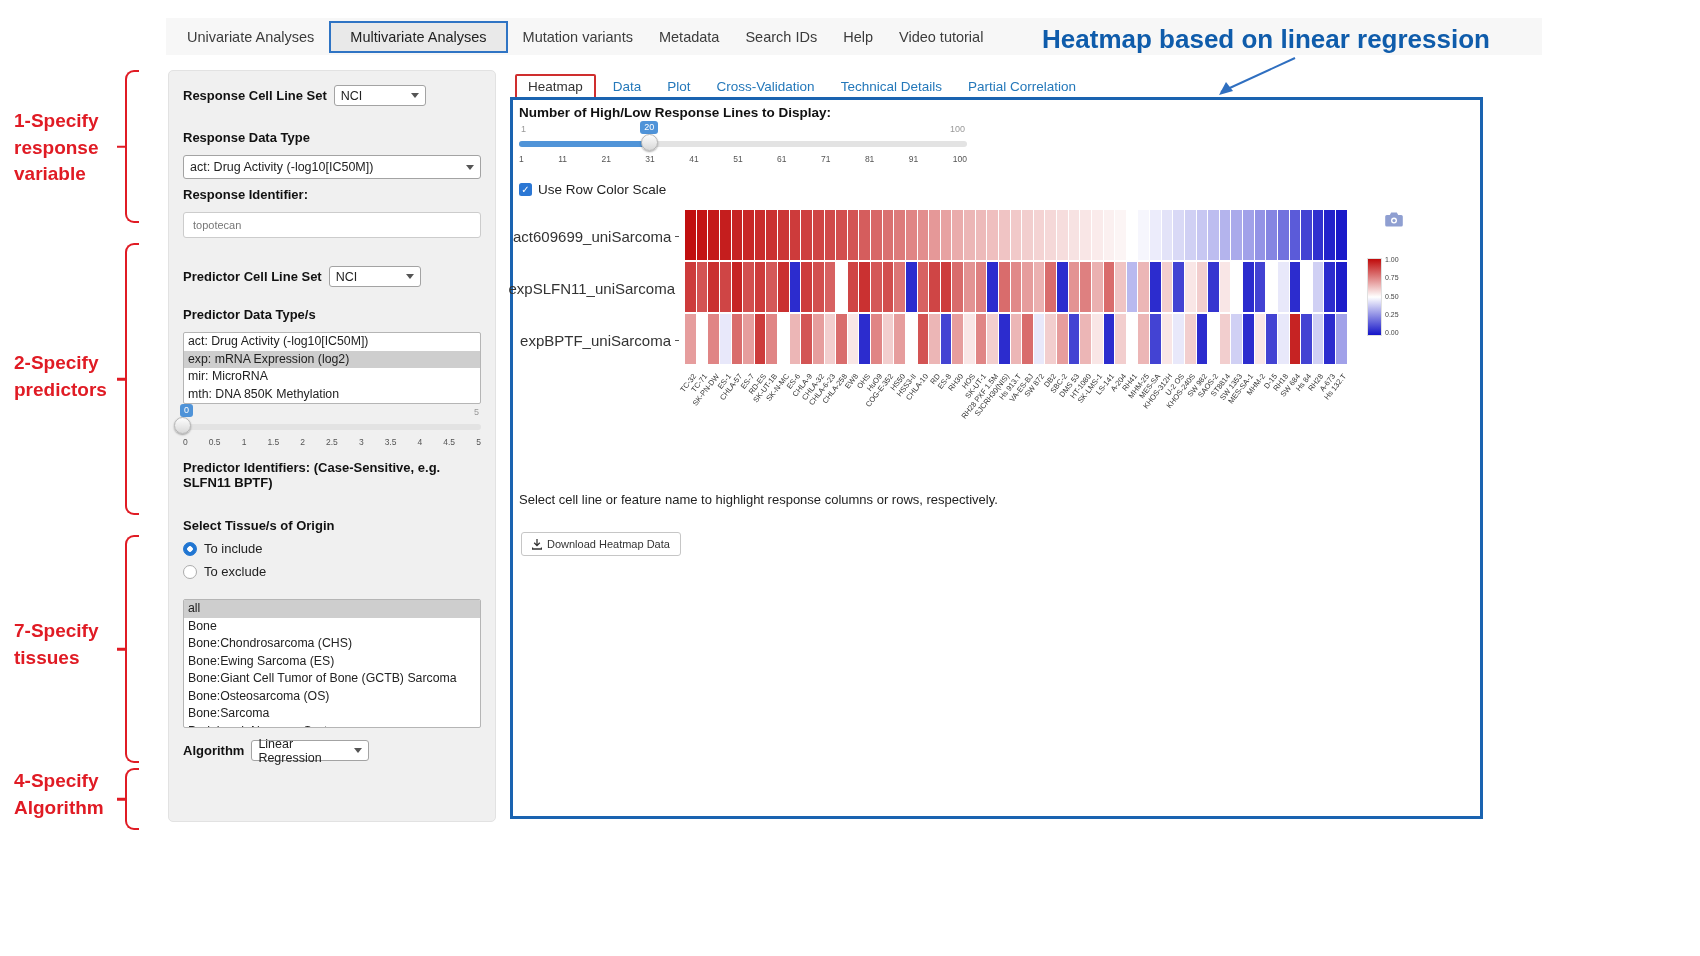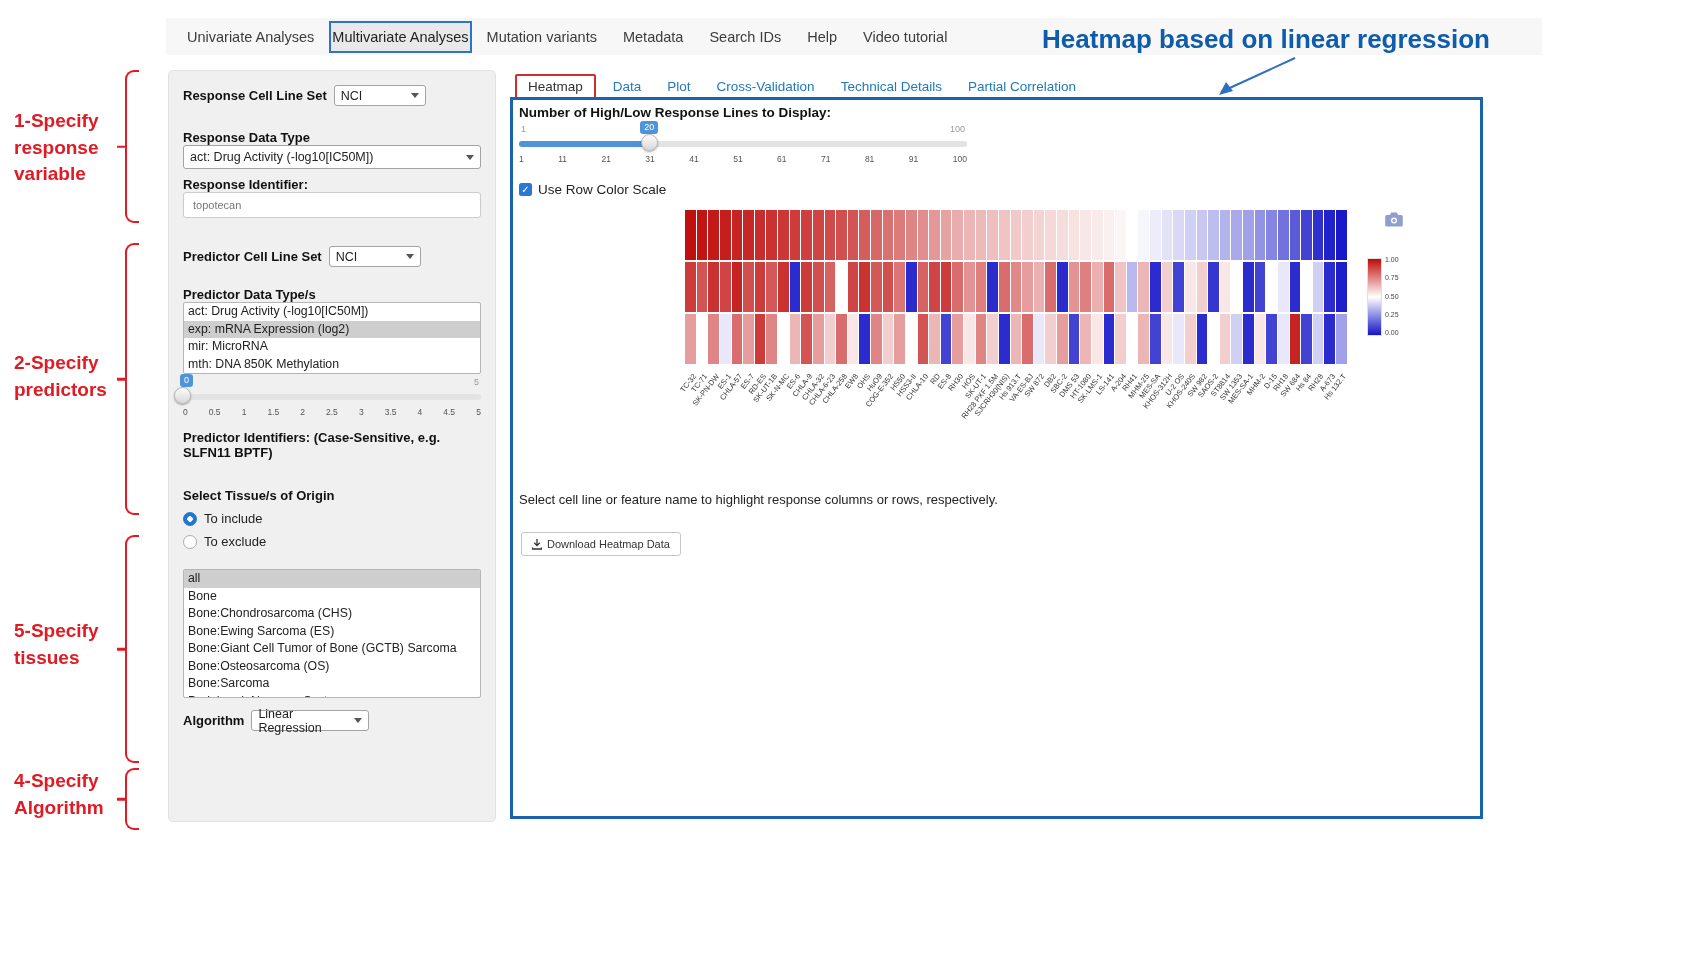--- a/index.html
+++ b/index.html
@@ -4,21 +4,21 @@
 <style>
   html,body{margin:0;padding:0;}
   body{
     width:1700px;height:956px;position:relative;background:#fff;
     font-family:"Liberation Sans", sans-serif;color:#222;overflow:hidden;
   }
   
   .navbar{position:absolute;left:166px;top:18px;width:1376px;height:37px;
     background:#f7f7f7;display:flex;align-items:center;padding:0 8px;box-sizing:border-box;}
   .nav-item{padding:8px 13px;font-size:14.5px;color:#3c3c3c;cursor:pointer;white-space:nowrap;}
-  .nav-item.active{border:2px solid #2f74c4;background:#e9e9e9;padding:6px 1px;margin:0 2px;color:#222;}
+  .nav-item.active{border:2px solid #2f74c4;background:#e9e9e9;padding:6px 19px;margin:0 2px;color:#222;}
   
   .headline{position:absolute;left:1040px;top:24px;width:450px;text-align:right;
     font-size:26px;font-weight:bold;color:#0f5cab;}
   .arrow-svg{position:absolute;left:1195px;top:54px;}
   
   .bracket{position:absolute;left:125px;width:14px;border:2.5px solid #e01b24;border-right:none;
     border-radius:9px 0 0 9px;box-sizing:border-box;}
   .bracket::before{content:"";position:absolute;left:-10px;top:50%;width:9px;height:2.5px;
     background:#e01b24;transform:translateY(-50%);}
   .step-label{position:absolute;left:14px;width:106px;font-size:19px;font-weight:bold;
@@ -84,21 +84,21 @@
     transform:rotate(-52deg);transform-origin:100% 0;white-space:nowrap;cursor:pointer;}
   .camera{position:absolute;left:872px;top:112px;cursor:pointer;}
   .colorbar{position:absolute;left:854px;top:158px;display:flex;}
   .cb-bar{width:13px;height:76px;border:1px solid #e0e0e0;}
   .cb-ticks{display:flex;flex-direction:column;justify-content:space-between;
     font-size:7px;color:#444;padding-left:3px;height:80px;margin-top:-2px;}
   .hint{position:absolute;left:6px;top:392px;font-size:13px;color:#222;}
   .dl-btn{position:absolute;left:8px;top:432px;display:inline-flex;align-items:center;gap:5px;
     border:1px solid #c6c6c6;border-radius:3px;padding:5px 10px;font-size:11px;color:#333;
     background:#fff;cursor:pointer;}
-  .mt6{margin-top:0}.mt8{margin-top:8px}.mt10{margin-top:10px}.mt12{margin-top:12px}.mt20{margin-top:20px}.mt24{margin-top:24px}.mt28{margin-top:28px}
+  .mt6{margin-top:10px}.mt8{margin-top:8px}.mt10{margin-top:10px}.mt12{margin-top:12px}.mt20{margin-top:20px}.mt24{margin-top:24px}.mt28{margin-top:28px}
 </style>
 </head>
 <body>
 
 <div class="navbar">
     <div class="nav-item">Univariate Analyses</div>
     <div class="nav-item active">Multivariate Analyses</div>
     <div class="nav-item">Mutation variants</div>
     <div class="nav-item">Metadata</div>
     <div class="nav-item">Search IDs</div>
@@ -111,21 +111,21 @@
   <line x1="100" y1="4" x2="26" y2="38" stroke="#2f6fc0" stroke-width="2"></line>
   <path d="M24 41 L38 37 L31 28 Z" fill="#2f6fc0"></path>
 </svg>
 
 <div class="bracket" style="top:70px;height:153px;"></div>
 <div class="bracket" style="top:243px;height:272px;"></div>
 <div class="bracket" style="top:535px;height:228px;"></div>
 <div class="bracket" style="top:768px;height:62px;"></div>
 <div class="step-label" style="top:108px;">1-Specify response variable</div>
 <div class="step-label" style="top:350px;">2-Specify predictors</div>
-<div class="step-label" style="top:618px;">5-Specify tissues</div>
+<div class="step-label" style="top:618px;">7-Specify tissues</div>
 <div class="step-label" style="top:768px;">4-Specify Algorithm</div>
 
 <div class="form-panel">
 
   <div class="inline-row">
     <span class="f-label">Response Cell Line Set</span>
     <span class="select" style="width:92px;">
       <span>NCI</span>
       <span class="caret"></span>
     </span>
@@ -246,20 +246,25 @@
           <span>100</span>
         </div>
     </div>
   </div>
 
   <div class="rowscale">
     <span class="checkbox">✓</span>
     <span>Use Row Color Scale</span>
   </div>
 
+  <div class="hm-ylabels">
+      <div class="ylab">act609699_uniSarcoma</div>
+      <div class="ylab">expSLFN11_uniSarcoma</div>
+      <div class="ylab">expBPTF_uniSarcoma</div>
+    </div>
   <div class="hm-grid">
       <div class="hm-row">
         <div class="hm-cell" style="background: rgb(193, 15, 15);"></div>
         <div class="hm-cell" style="background: rgb(195, 20, 20);"></div>
         <div class="hm-cell" style="background: rgb(196, 25, 25);"></div>
         <div class="hm-cell" style="background: rgb(197, 30, 30);"></div>
         <div class="hm-cell" style="background: rgb(198, 35, 35);"></div>
         <div class="hm-cell" style="background: rgb(200, 39, 39);"></div>
         <div class="hm-cell" style="background: rgb(201, 44, 44);"></div>
         <div class="hm-cell" style="background: rgb(202, 49, 49);"></div>

